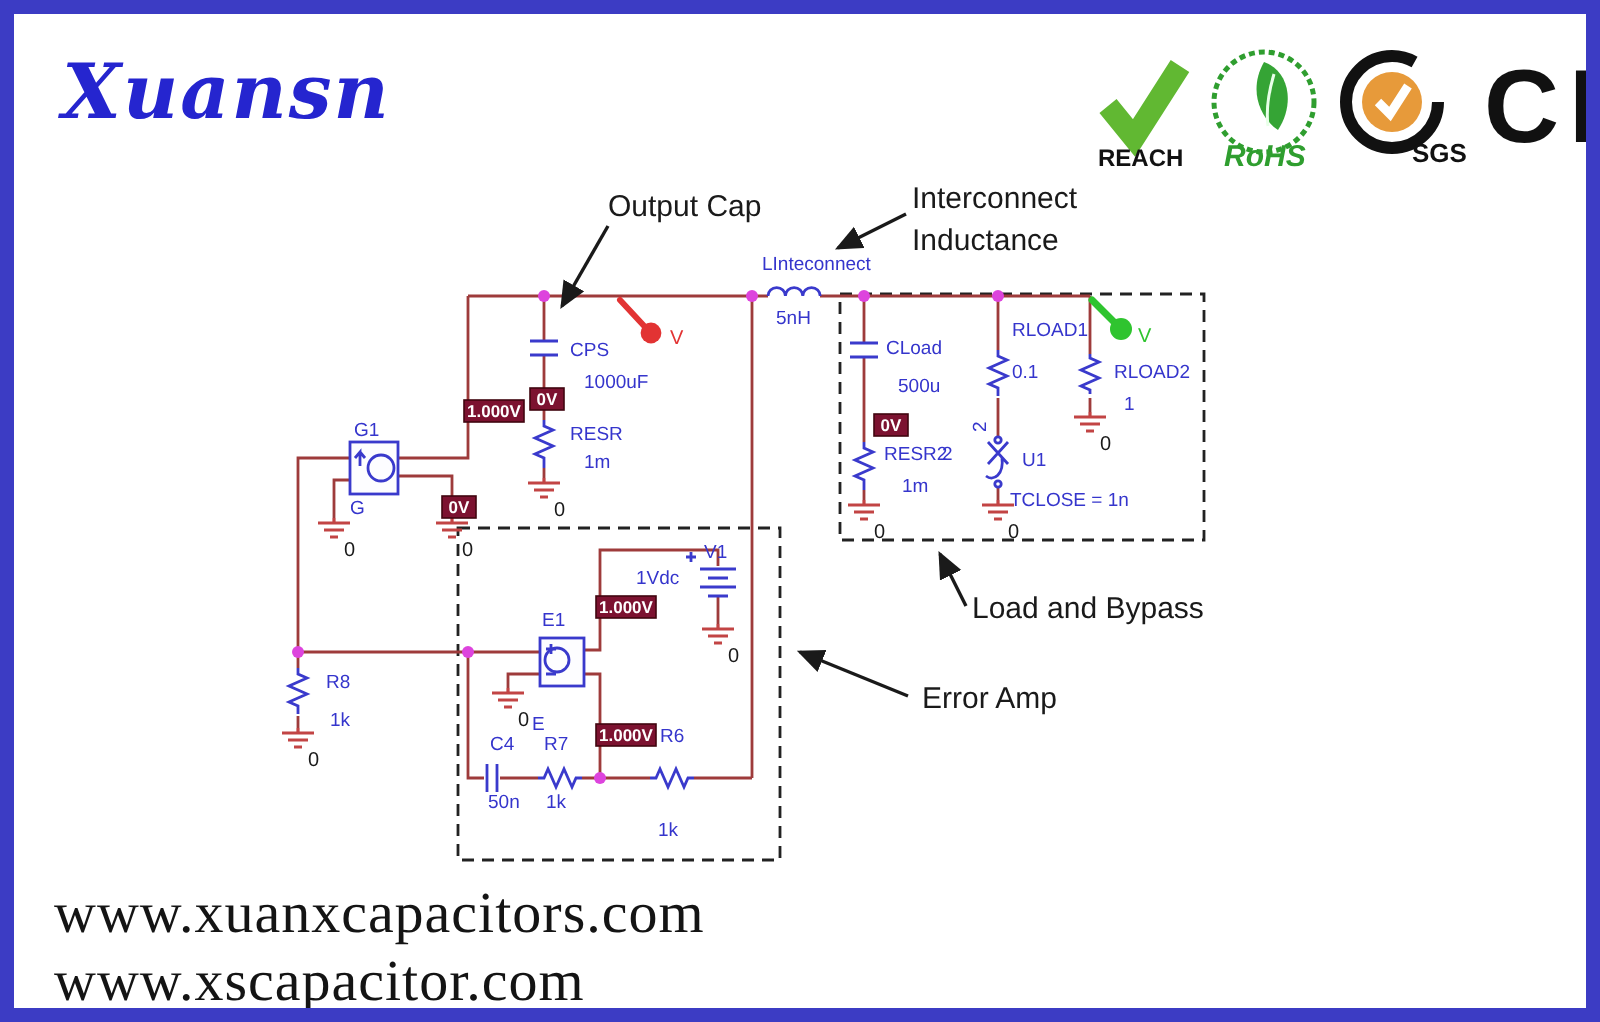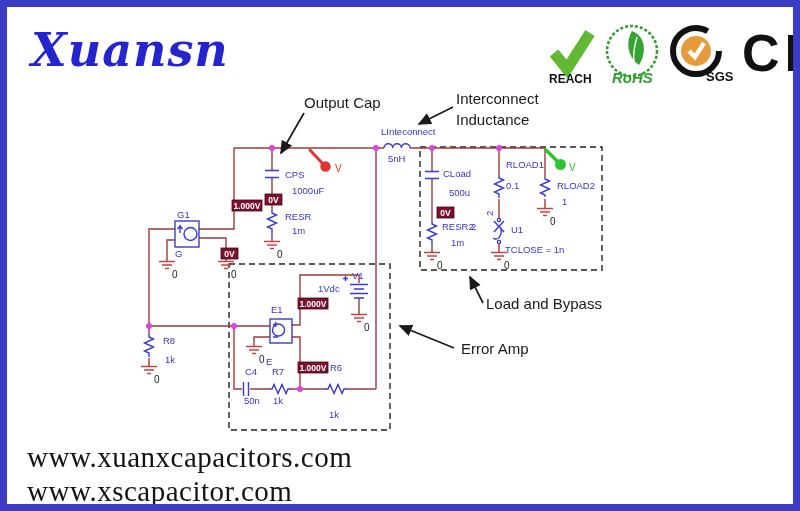--- a/index.html
+++ b/index.html
@@ -4,21 +4,21 @@
 <style>
   html,body{margin:0;padding:0;background:#888;}
   .frame{
     position:relative;width:800px;height:511px;box-sizing:border-box;
     background:#ffffff;border:7px solid #3c3cc4;overflow:hidden;
     font-family:"Liberation Sans",sans-serif;
   }
   .logo{
     position:absolute;left:24px;top:16px;
     font-family:"DejaVu Serif","Liberation Serif",serif;
-    font-style:italic;font-weight:bold;font-size:46px;color:#2525cf;
+    font-style:italic;font-weight:bold;font-size:38px;color:#2525cf;
     letter-spacing:1px;
   }
   .badges{position:absolute;left:540px;top:16px;display:flex;align-items:flex-start;gap:9px;}
   .badge{display:block;}
   .url{position:absolute;left:20px;color:#141414;
     font-family:"Liberation Serif","DejaVu Serif",serif;font-size:29px;letter-spacing:.5px;}
   .url1{top:434px;}
   .url2{top:468px;}
   svg text{font-family:"Liberation Sans",sans-serif;}
   .plbl{fill:#3535cc;font-size:9.5px;}

